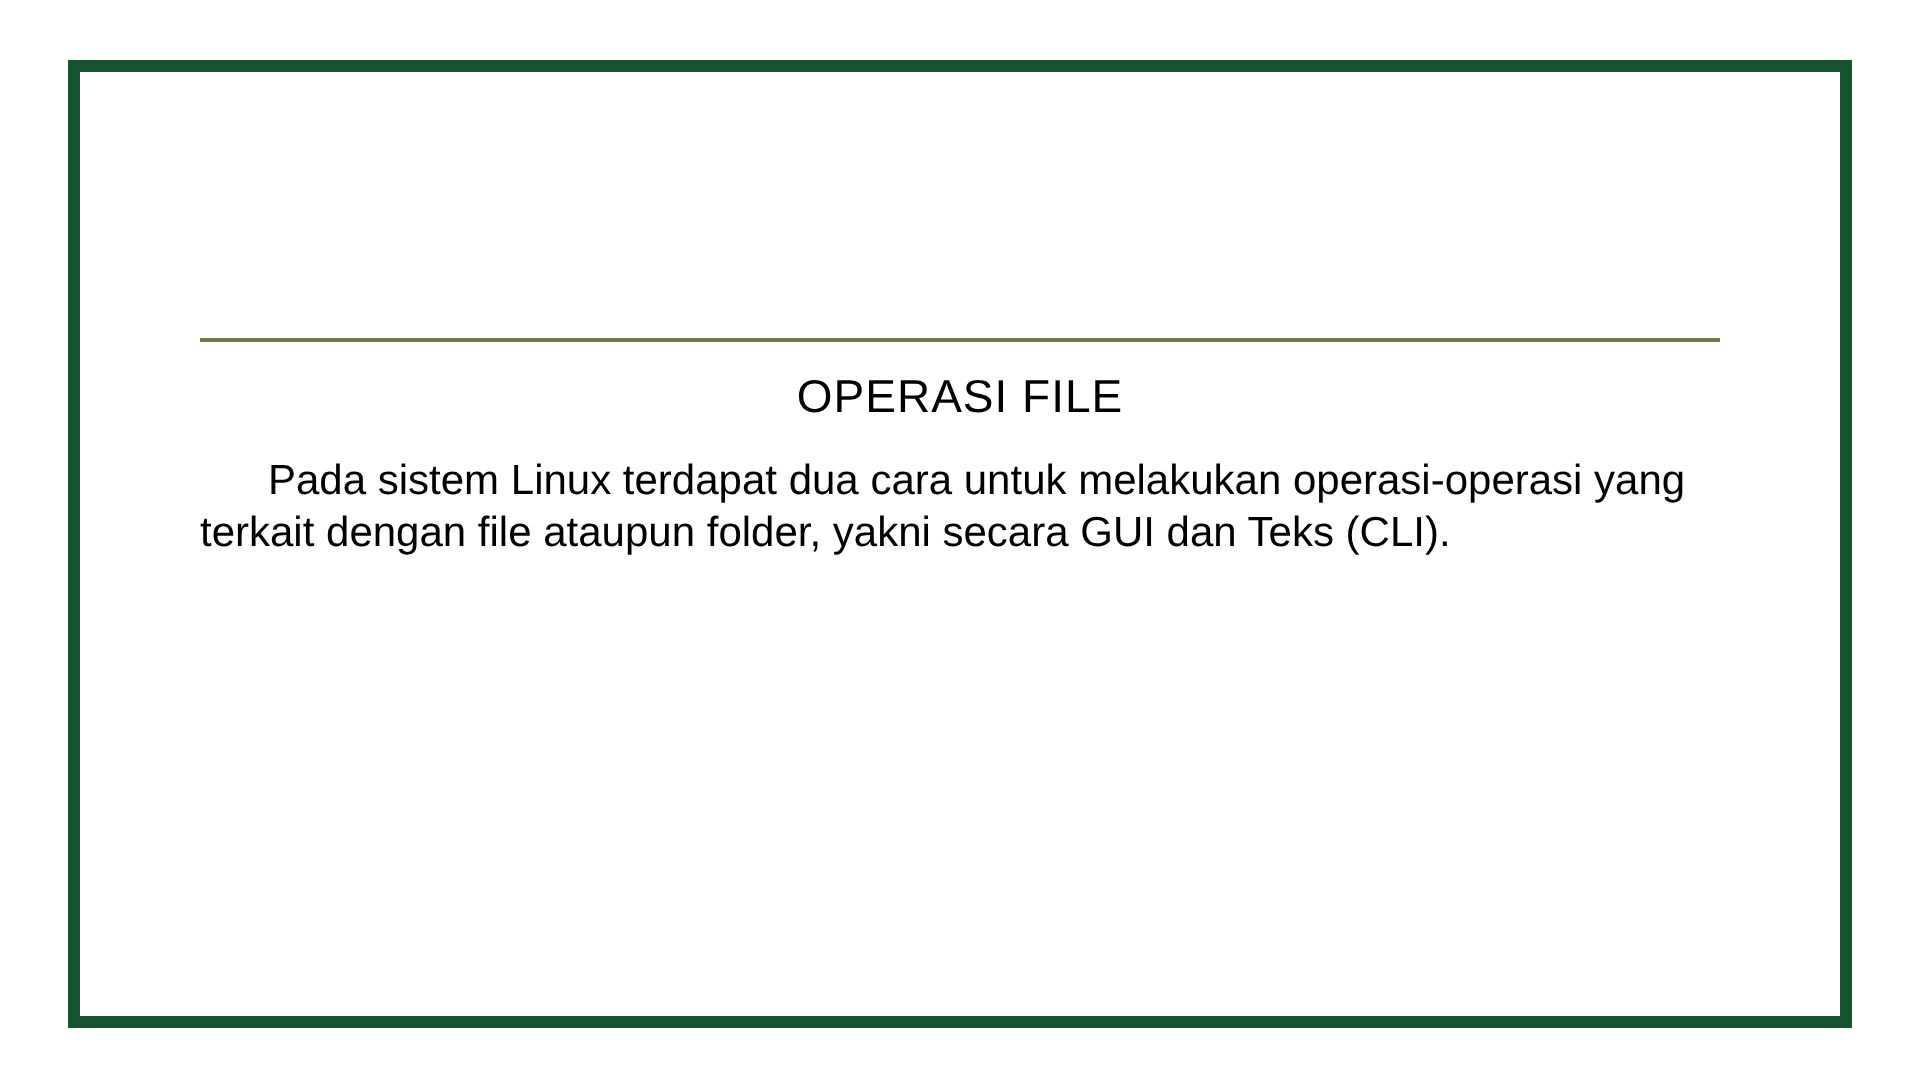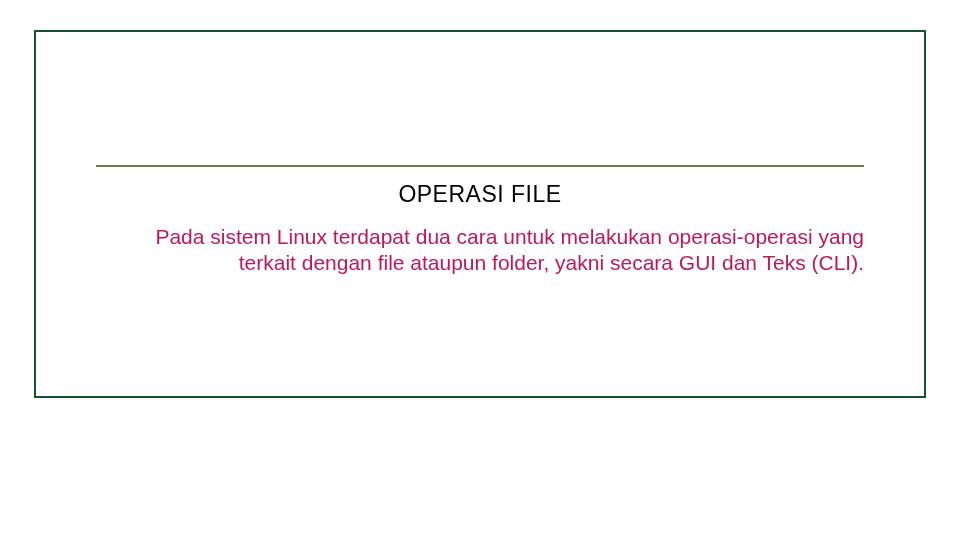--- a/index.html
+++ b/index.html
@@ -7,22 +7,22 @@
   body {
     background: #ffffff;
     font-family: Arial, Helvetica, sans-serif;
     position: relative;
   }
   .slide {
     position: absolute;
     left: 34px;
     top: 30px;
     width: 892px;
-    height: 368px;
-    border: 2px solid #14532d;
+    height: 484px;
+    border: 6px solid #14532d;
   }
   .content {
     position: absolute;
     left: 60px;
     right: 60px;
     top: 133px;
   }
   .rule {
     border: none;
     border-top: 2px solid #6b7d45;
@@ -32,23 +32,22 @@
     text-align: center;
     font-size: 23px;
     font-weight: 400;
     color: #000;
     margin-bottom: 16px;
     letter-spacing: 0.5px;
   }
   .body-text {
     font-size: 21px;
     line-height: 1.25;
-    color: #be185d;
+    color: #000000;
     text-indent: 34px;
-    text-align: right;
   }
 </style>
 </head>
 <body>
 
 <div class="slide">
   <div class="content">
     <hr class="rule">
     <h2 class="title">OPERASI FILE</h2>
     <p class="body-text">Pada sistem Linux terdapat dua cara untuk melakukan operasi-operasi yang terkait dengan file ataupun folder, yakni secara GUI dan Teks (CLI).</p>

